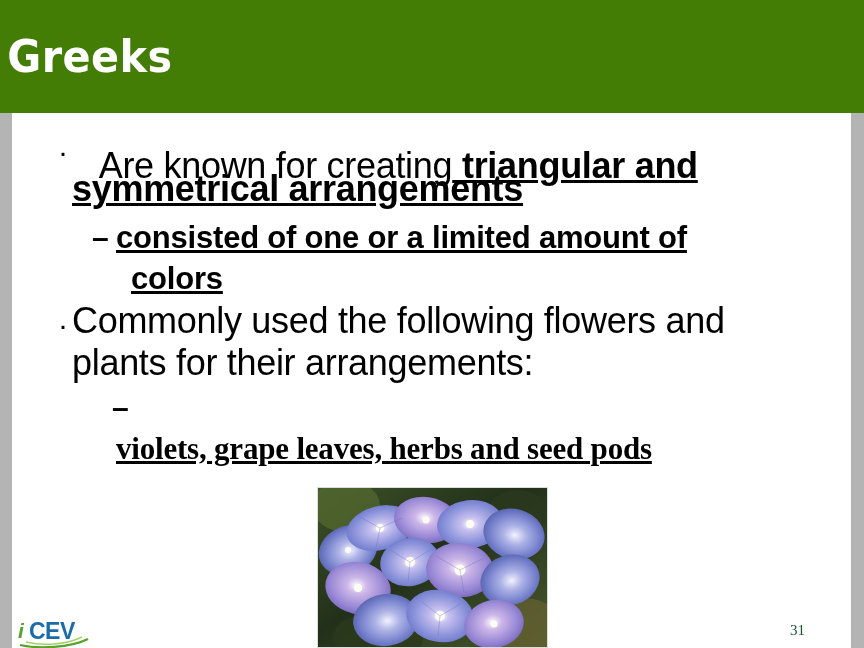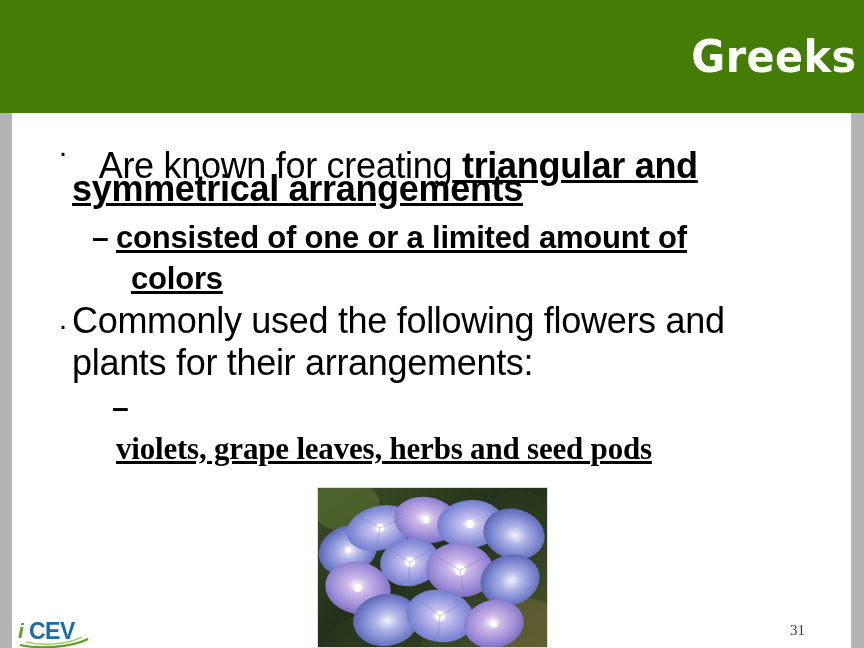--- a/index.html
+++ b/index.html
@@ -36,21 +36,21 @@
   
   #title-banner {
     position: absolute;
     left: 0;
     top: 0;
     width: 864px;
     height: 113px;
     background: #447d05;
     display: flex;
     align-items: center;
-    justify-content: flex-end;
+    justify-content: flex-start;
   }
   #title-text {
     color: #ffffff;
     font-family: "DejaVu Sans", sans-serif;
     font-size: 45px;
     font-weight: bold;
     letter-spacing: 0.5px;
     line-height: 1;
     transform: scaleX(0.92);
   }

